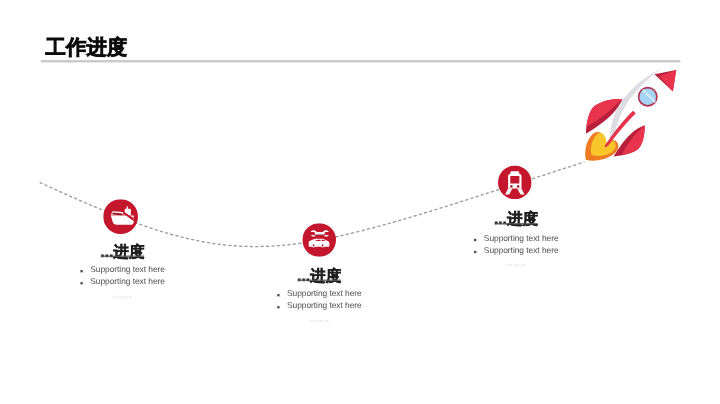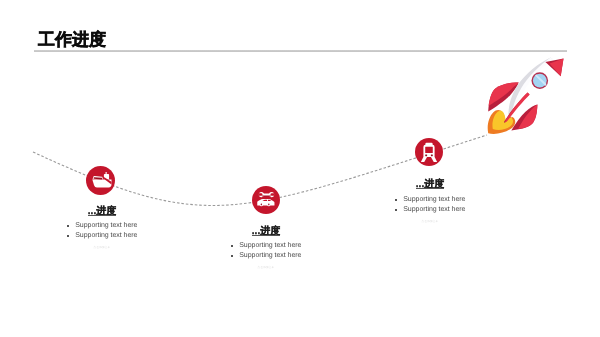--- a/index.html
+++ b/index.html
@@ -10,21 +10,21 @@
   .rule{position:absolute;left:34px;top:50px;width:533px;height:2px;background:linear-gradient(#cfcfcf,#c4c4c4);}
   .path-svg{position:absolute;left:0;top:0;}
   .node{position:absolute;line-height:0;}
   .n1{left:86px;top:166px;}
   .n2{left:252px;top:186px;}
   .n3{left:415px;top:138px;}
   .block{position:absolute;}
   .b1{left:62px;top:198px;width:150px;}
   .b2{left:226px;top:218px;width:150px;}
   .b3{left:390px;top:171.5px;width:150px;}
-  .head{font-size:10px;font-weight:700;color:#1f1f1f;text-align:center;letter-spacing:0px;
+  .head{font-size:13px;font-weight:700;color:#1f1f1f;text-align:center;letter-spacing:0px;
         display:inline-block;line-height:9.5px;position:relative;
         -webkit-text-stroke:0.32px #1f1f1f;}
   .head:after{content:"";position:absolute;left:0;right:0;bottom:0.5px;height:0.7px;background:#555;}
   .headwrap{text-align:center;width:70px;margin-left:5px;padding-top:2.5px;}
   .bul{list-style:none;margin:3.5px 0 0 0;padding:0;}
   .bul li{font-size:7px;color:#4d4d4d;margin:0 0 2px 0;padding-left:13.2px;position:relative;line-height:8px;
           letter-spacing:-0.04px;}
   .bul li:before{content:"";position:absolute;left:4.8px;top:3px;width:2px;height:2px;background:#555;}
   .note{font-size:2.6px;color:#dadada;text-align:center;width:70px;margin-left:5px;margin-top:6px;letter-spacing:0.2px;line-height:3.5px;}
   .rocket{position:absolute;left:0;top:0;}

